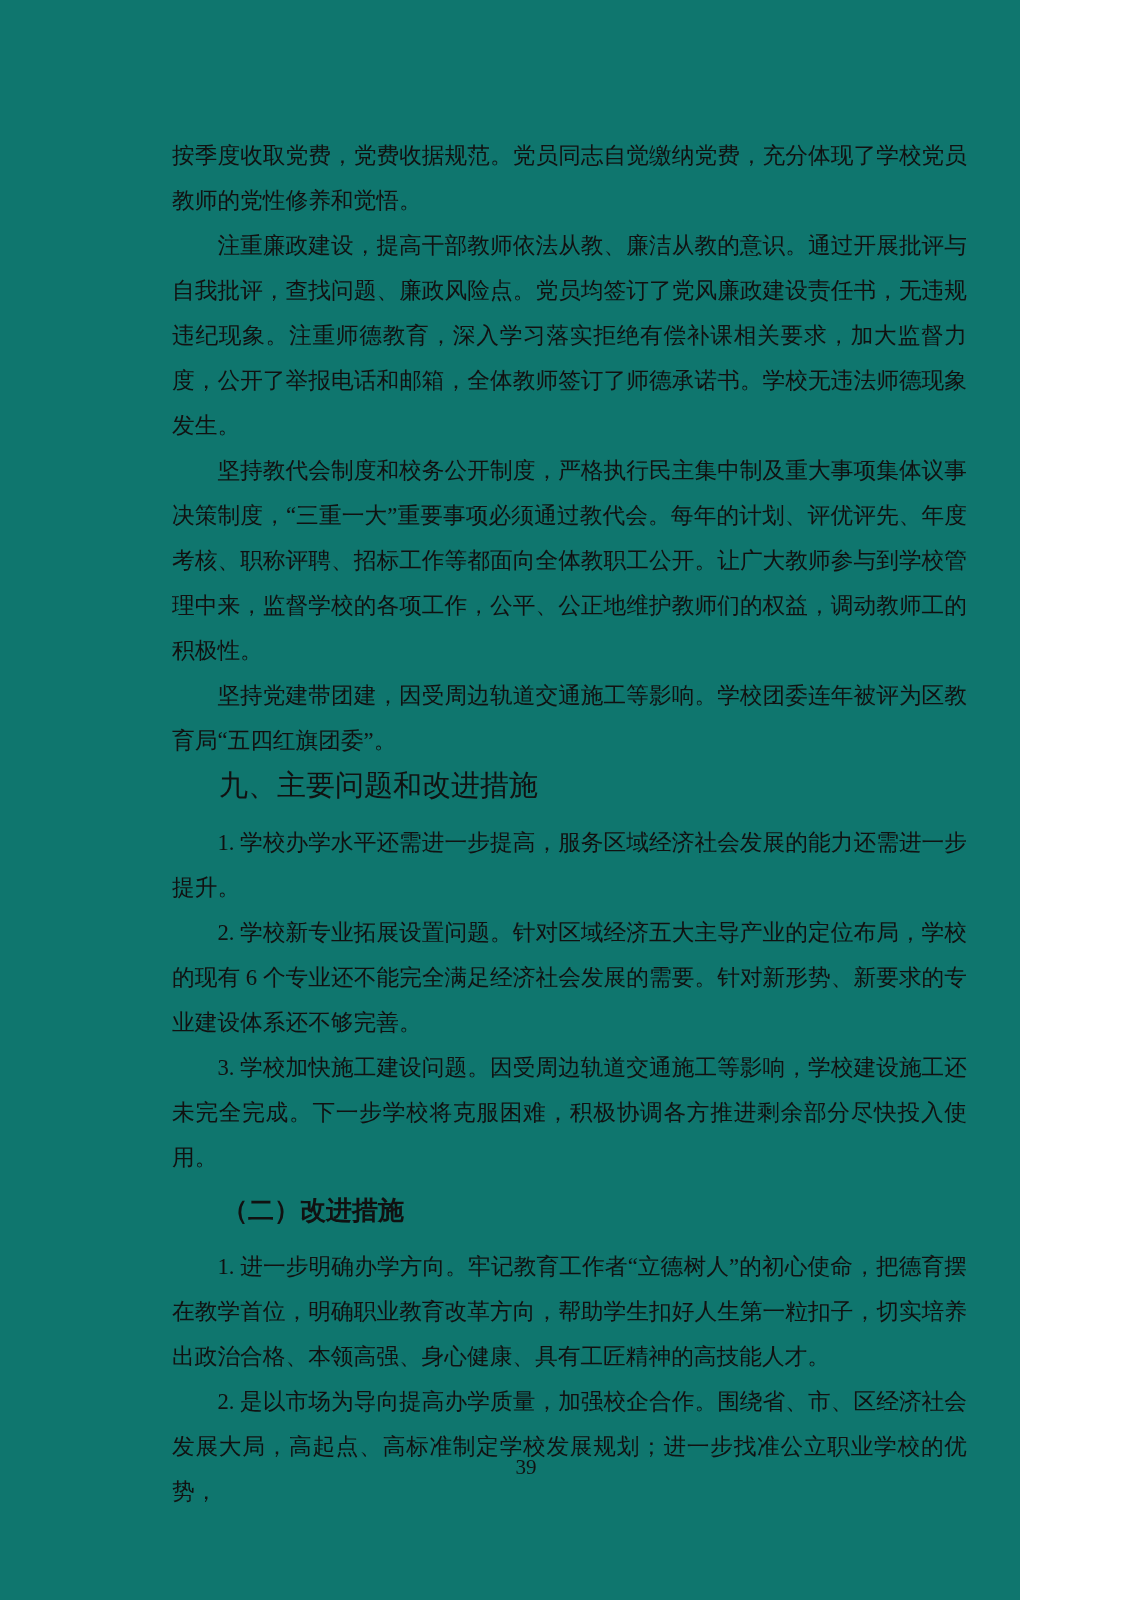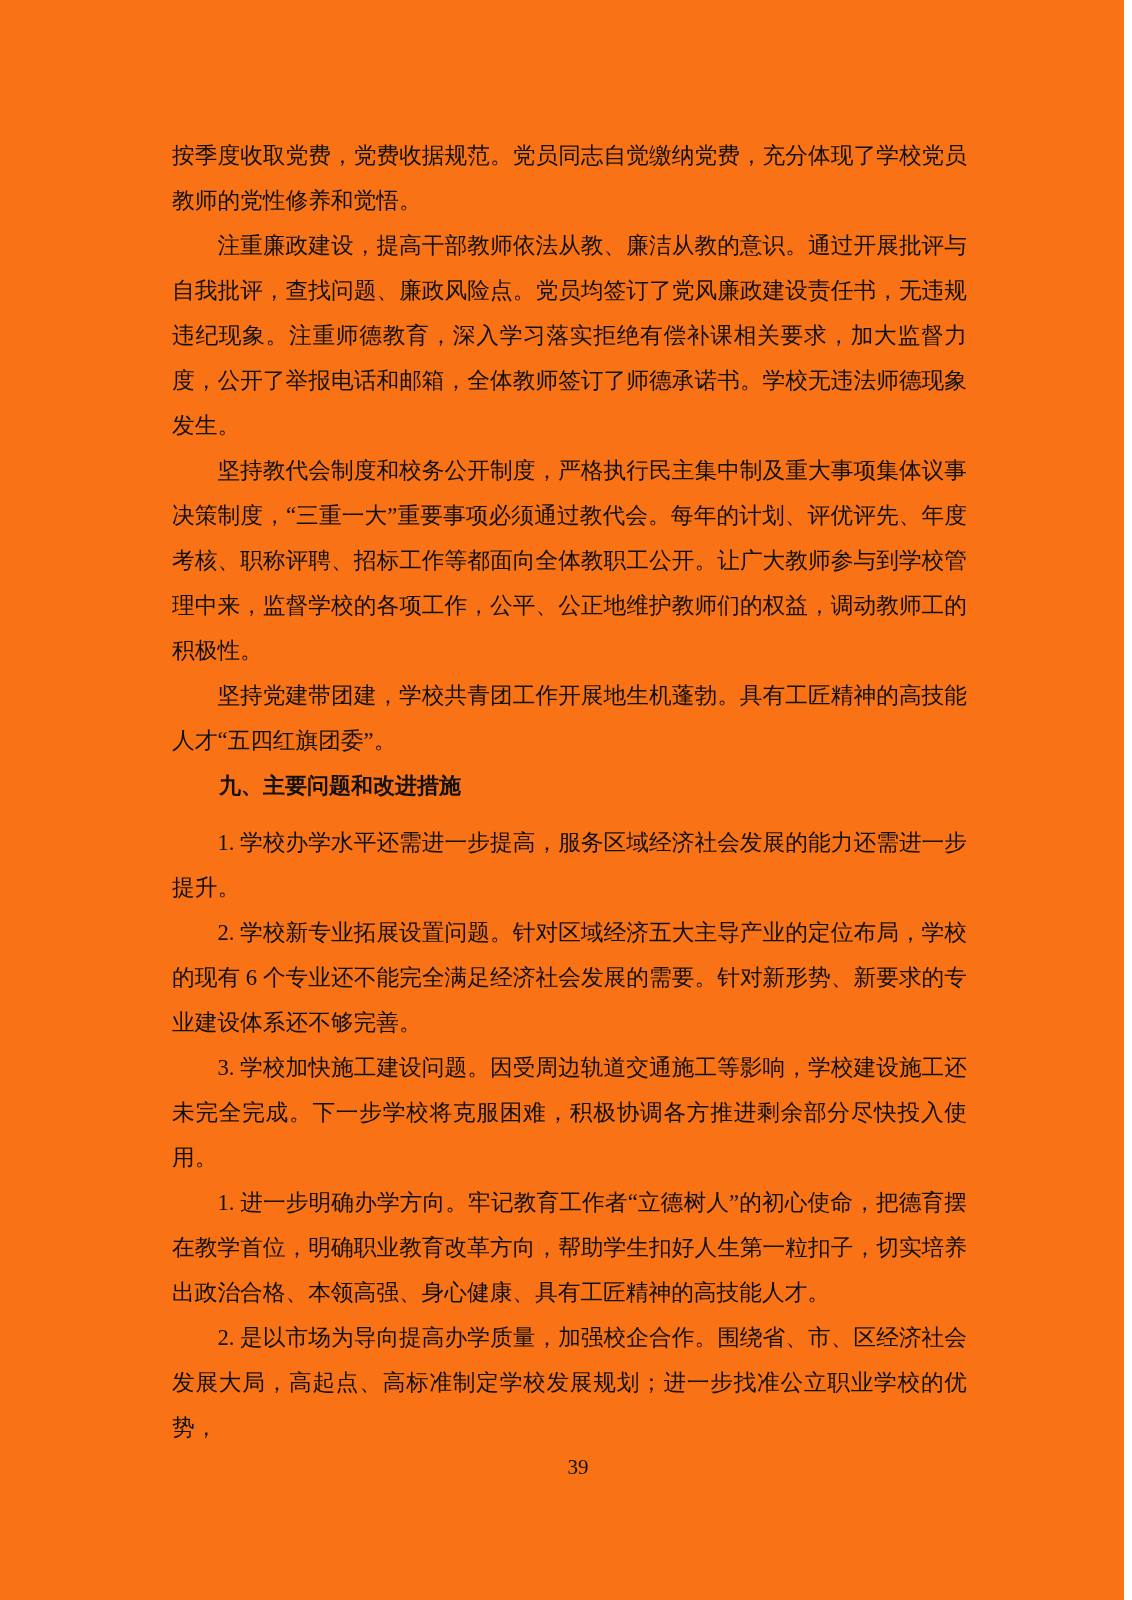--- a/index.html
+++ b/index.html
@@ -2,23 +2,23 @@
 <html lang="zh"><head>
 <meta charset="utf-8">
 <style>
   html, body {
     margin: 0;
     padding: 0;
     background: #ffffff;
   }
   .page {
     position: relative;
-    width: 1124px;
+    width: 1020px;
     height: 1600px;
-    background: #f97316;
+    background: #0f766e;
     font-family: "Liberation Serif", "DejaVu Serif", serif;
     color: #111111;
     overflow: hidden;
   }
   .content {
     position: absolute;
     left: 172px;
     top: 133px;
     width: 795px;
   }
@@ -29,23 +29,23 @@
     text-align: justify;
     text-justify: inter-ideograph;
     text-indent: 2em;
     word-break: break-all;
   }
   .para.continuation {
     text-indent: 0;
   }
   .heading-1 {
     margin: 0 0 12px 0;
-    font-size: 22px;
+    font-size: 29px;
     line-height: 45px;
-    font-weight: bold;
+    font-weight: normal;
     text-indent: 47px;
   }
   .heading-2 {
     margin: 12px 0 11px 0;
     font-size: 26px;
     line-height: 45px;
     font-weight: bold;
     text-indent: 50px;
   }
   .heading-2.second {
@@ -67,31 +67,32 @@
 
 <div class="page">
   <main class="content">
 
     <p class="para continuation">按季度收取党费，党费收据规范。党员同志自觉缴纳党费，充分体现了学校党员教师的党性修养和觉悟。</p>
 
     <p class="para">注重廉政建设，提高干部教师依法从教、廉洁从教的意识。通过开展批评与自我批评，查找问题、廉政风险点。党员均签订了党风廉政建设责任书，无违规违纪现象。注重师德教育，深入学习落实拒绝有偿补课相关要求，加大监督力度，公开了举报电话和邮箱，全体教师签订了师德承诺书。学校无违法师德现象发生。</p>
 
     <p class="para">坚持教代会制度和校务公开制度，严格执行民主集中制及重大事项集体议事决策制度，“三重一大”重要事项必须通过教代会。每年的计划、评优评先、年度考核、职称评聘、招标工作等都面向全体教职工公开。让广大教师参与到学校管理中来，监督学校的各项工作，公平、公正地维护教师们的权益，调动教师工的积极性。</p>
 
-    <p class="para">坚持党建带团建，学校共青团工作开展地生机蓬勃。具有工匠精神的高技能人才“五四红旗团委”。</p>
+    <p class="para">坚持党建带团建，因受周边轨道交通施工等影响。学校团委连年被评为区教育局“五四红旗团委”。</p>
 
     <h1 class="heading-1">九、主要问题和改进措施</h1>
 
 
     <p class="para">1. 学校办学水平还需进一步提高，服务区域经济社会发展的能力还需进一步提升。</p>
 
     <p class="para">2. 学校新专业拓展设置问题。针对区域经济五大主导产业的定位布局，学校的现有 6 个专业还不能完全满足经济社会发展的需要。针对新形势、新要求的专业建设体系还不够完善。</p>
 
     <p class="para">3. 学校加快施工建设问题。因受周边轨道交通施工等影响，学校建设施工还未完全完成。下一步学校将克服困难，积极协调各方推进剩余部分尽快投入使用。</p>
 
+    <h2 class="heading-2 second">（二）改进措施</h2>
 
     <p class="para">1. 进一步明确办学方向。牢记教育工作者“立德树人”的初心使命，把德育摆在教学首位，明确职业教育改革方向，帮助学生扣好人生第一粒扣子，切实培养出政治合格、本领高强、身心健康、具有工匠精神的高技能人才。</p>
 
     <p class="para">2. 是以市场为导向提高办学质量，加强校企合作。围绕省、市、区经济社会发展大局，高起点、高标准制定学校发展规划；进一步找准公立职业学校的优势，</p>
 
   </main>
 
   <div class="page-number">39</div>
 </div>
 

